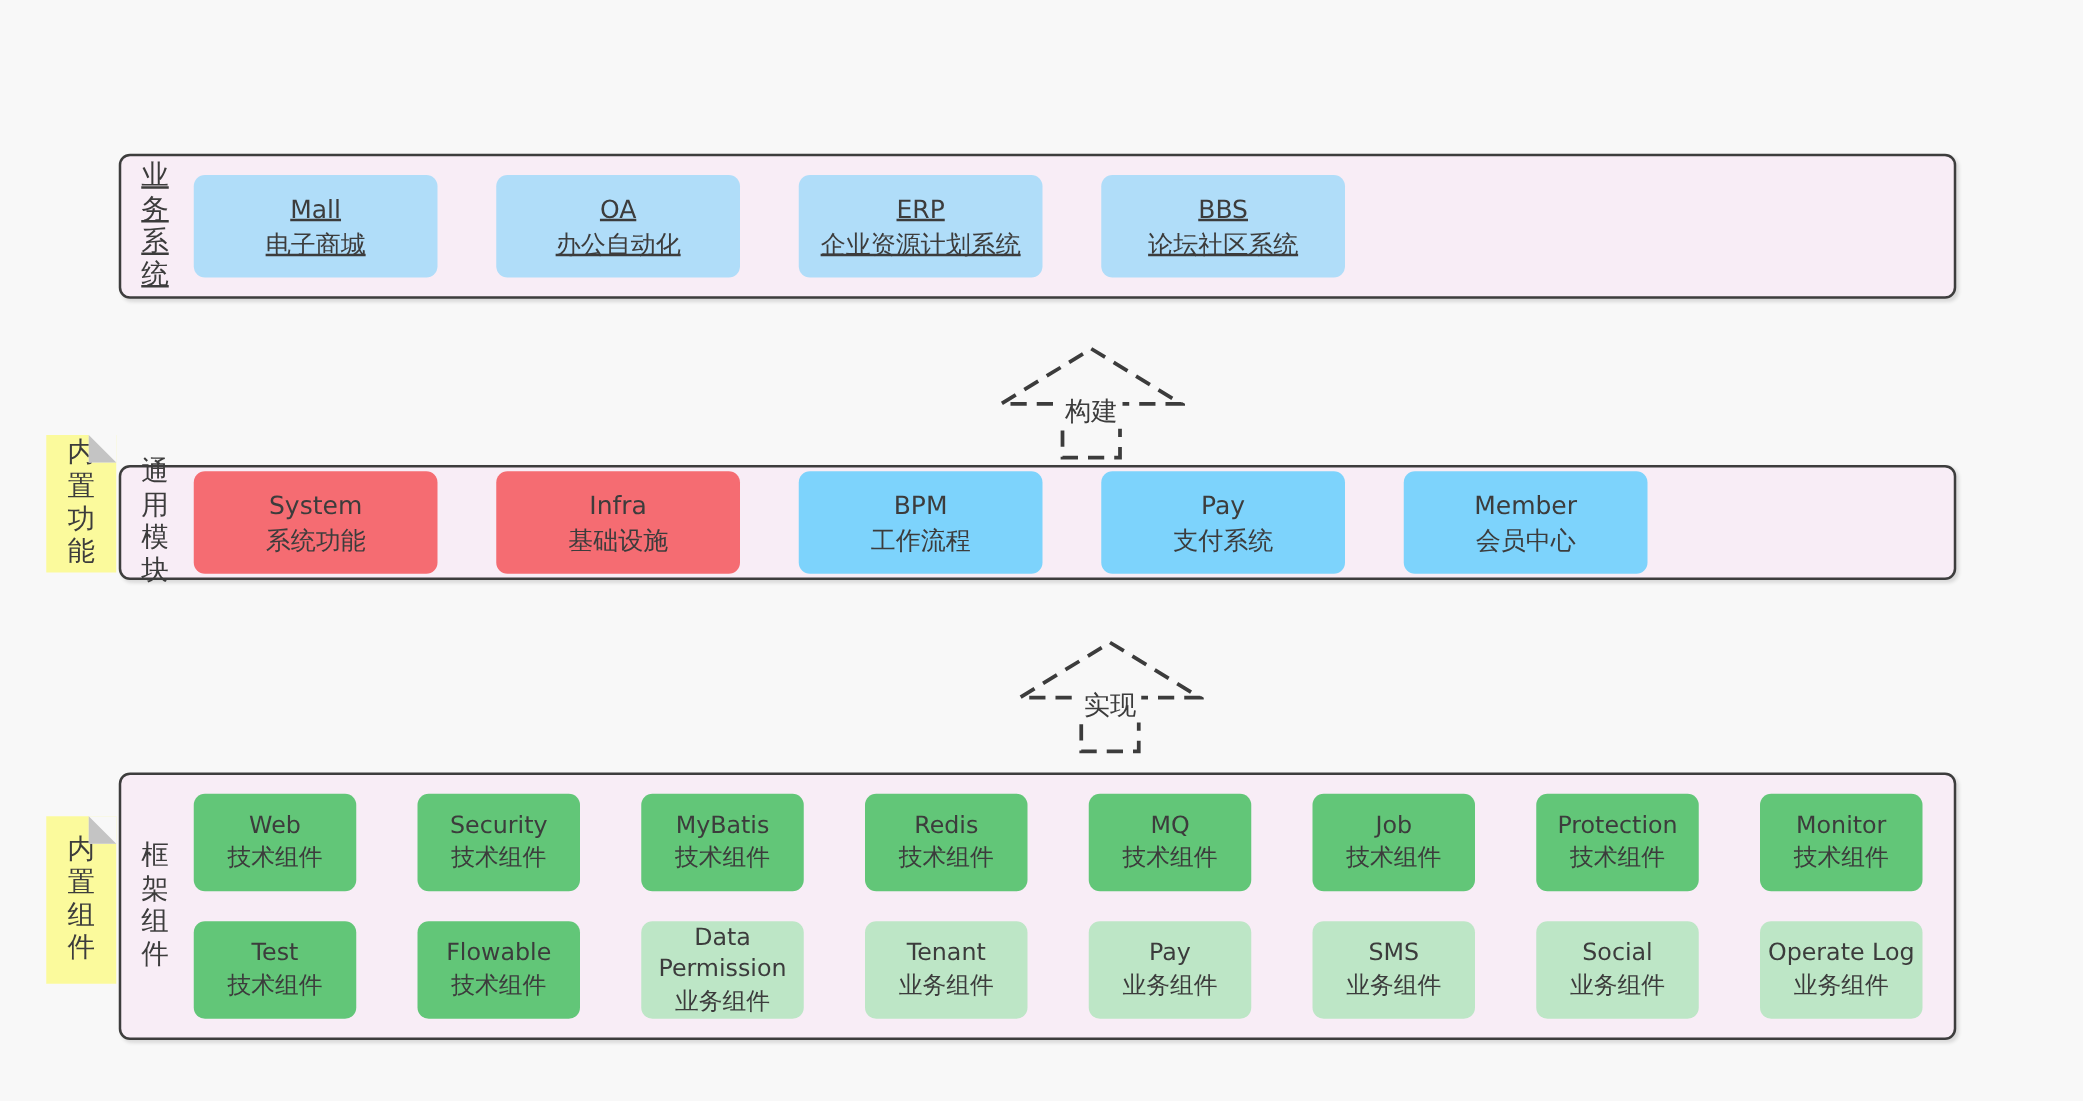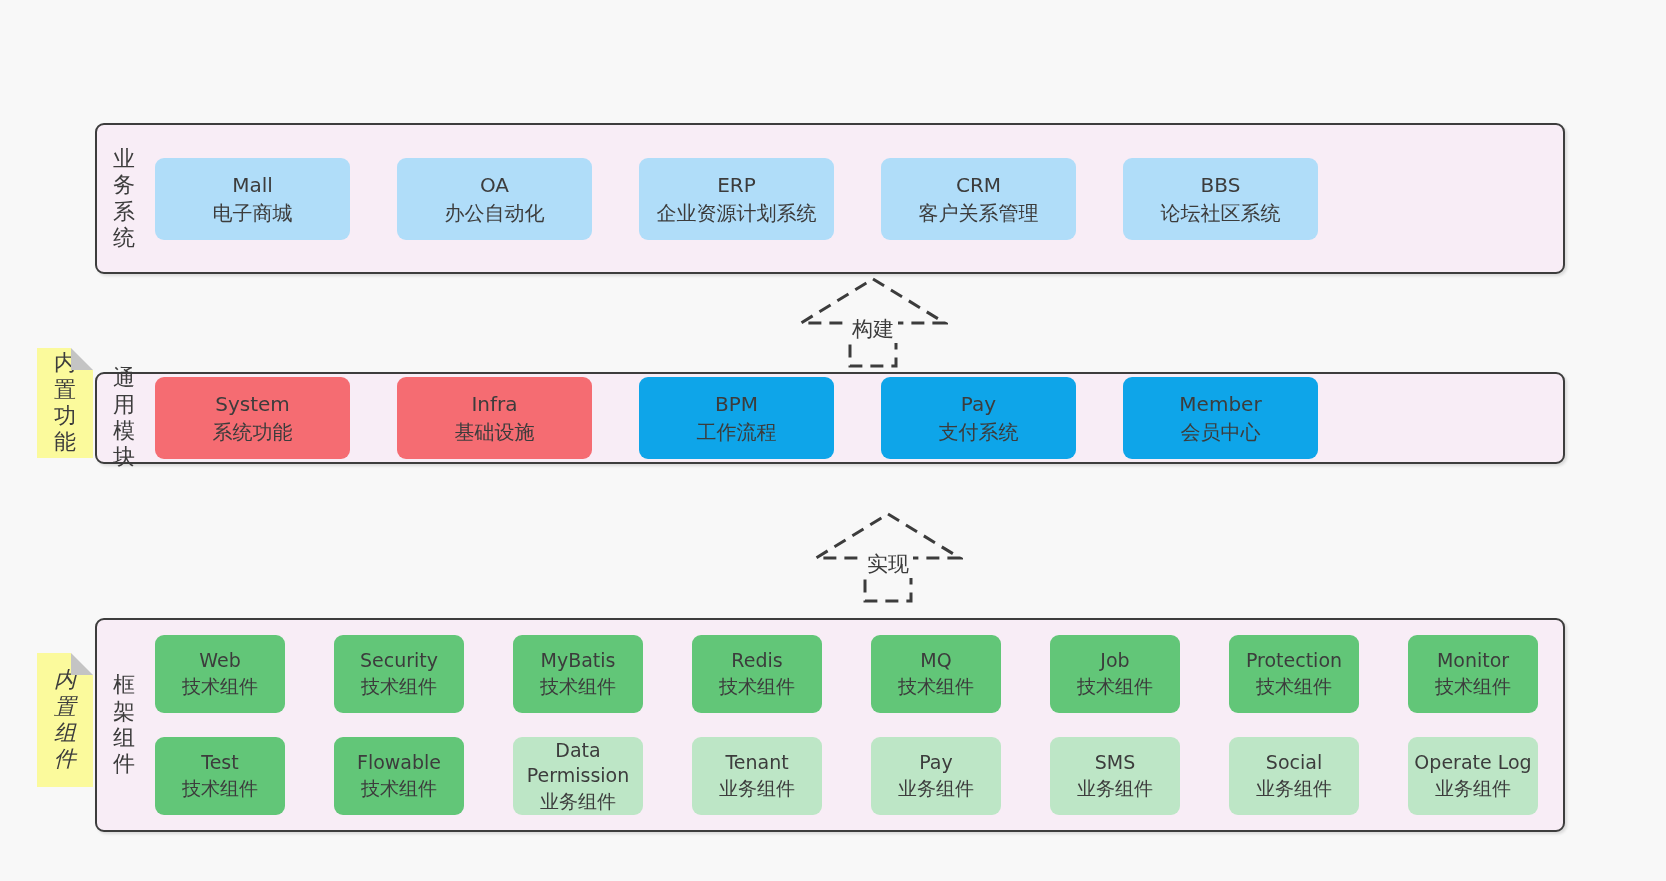--- a/index.html
+++ b/index.html
@@ -8,21 +8,21 @@
     background:#f8f8f8;
     font-family:"DejaVu Sans","Liberation Sans",sans-serif;
     color:#3c3c3c;
   }
   .panel{
     position:absolute;left:95px;width:1470px;box-sizing:border-box;
     background:#f8edf6;border:2px solid #3d3d3d;border-radius:9px;
     box-shadow:2px 2px 3px rgba(0,0,0,0.12);
     display:flex;align-items:center;z-index:1;
   }
-  #panel-business{top:123px;height:151px;}
+  #panel-business{top:123px;height:116px;text-decoration:underline;}
   #panel-modules{top:372px;height:92px;}
   #panel-components{top:618px;height:214px;}
   .vtext{word-break:break-all;text-align:center;}
   .panel-label{
     width:30px;margin-left:12px;flex:0 0 auto;
     font-size:22px;line-height:1.2;color:#3c3c3c;
   }
   .hrow{display:flex;gap:47px;margin-left:16px;}
   .grid{
     display:grid;grid-template-columns:repeat(8,150px);
@@ -30,29 +30,29 @@
   }
   .box{
     border-radius:9px;display:flex;flex-direction:column;
     justify-content:center;align-items:center;text-align:center;
     font-size:20px;line-height:1.4;color:#3c3c3c;
   }
   .w195{width:195px;height:82px;}
   .gbox{width:130px;height:78px;font-size:19px;line-height:1.35;}
   .blue{background:#b0ddf9;}
   .red{background:#f56c72;}
-  .pink{background:#0ea5e9;}
+  .pink{background:#7dd3fc;}
   .green{background:#62c678;}
   .light-green{background:#bde6c6;}
   .note{
     position:absolute;left:37px;width:56px;background:#fbfa9c;z-index:0;
     display:flex;align-items:center;justify-content:center;
   }
   #note-features{top:348px;height:110px;}
-  #note-components{top:653px;height:134px;font-style:italic;}
+  #note-components{top:653px;height:134px;}
   .note-fold{
     position:absolute;top:0;right:0;width:0;height:0;
     border-top:22px solid #f8f8f8;border-left:22px solid #c4c4c4;
   }
   .note-text{width:26px;font-size:22px;line-height:1.2;color:#3c3c3c;}
   .arrow{position:absolute;width:150px;height:94px;z-index:2;}
   #arrow-build{left:798px;top:275px;}
   #arrow-implement{left:813px;top:510px;}
   .arrow-label{
     position:absolute;left:50%;top:40px;transform:translateX(-50%);
@@ -81,24 +81,20 @@
     </div>
     <div class="box w195 blue">
       <div>OA</div>
       <div>办公自动化</div>
     </div>
     <div class="box w195 blue">
       <div>ERP</div>
       <div>企业资源计划系统</div>
     </div>
     <div class="box w195 blue">
-      <div>CRM</div>
-      <div>客户关系管理</div>
-    </div>
-    <div class="box w195 blue">
       <div>BBS</div>
       <div>论坛社区系统</div>
     </div>
   </div>
 </div>
 
 <div class="arrow" id="arrow-build">
   <svg width="150" height="94" viewBox="0 0 150 94">
     <polygon points="75,4 147,48 98,48 98,91 52,91 52,48 3,48" fill="none" stroke="#3c3c3c" stroke-width="3" stroke-dasharray="13 8"></polygon>
   </svg>

